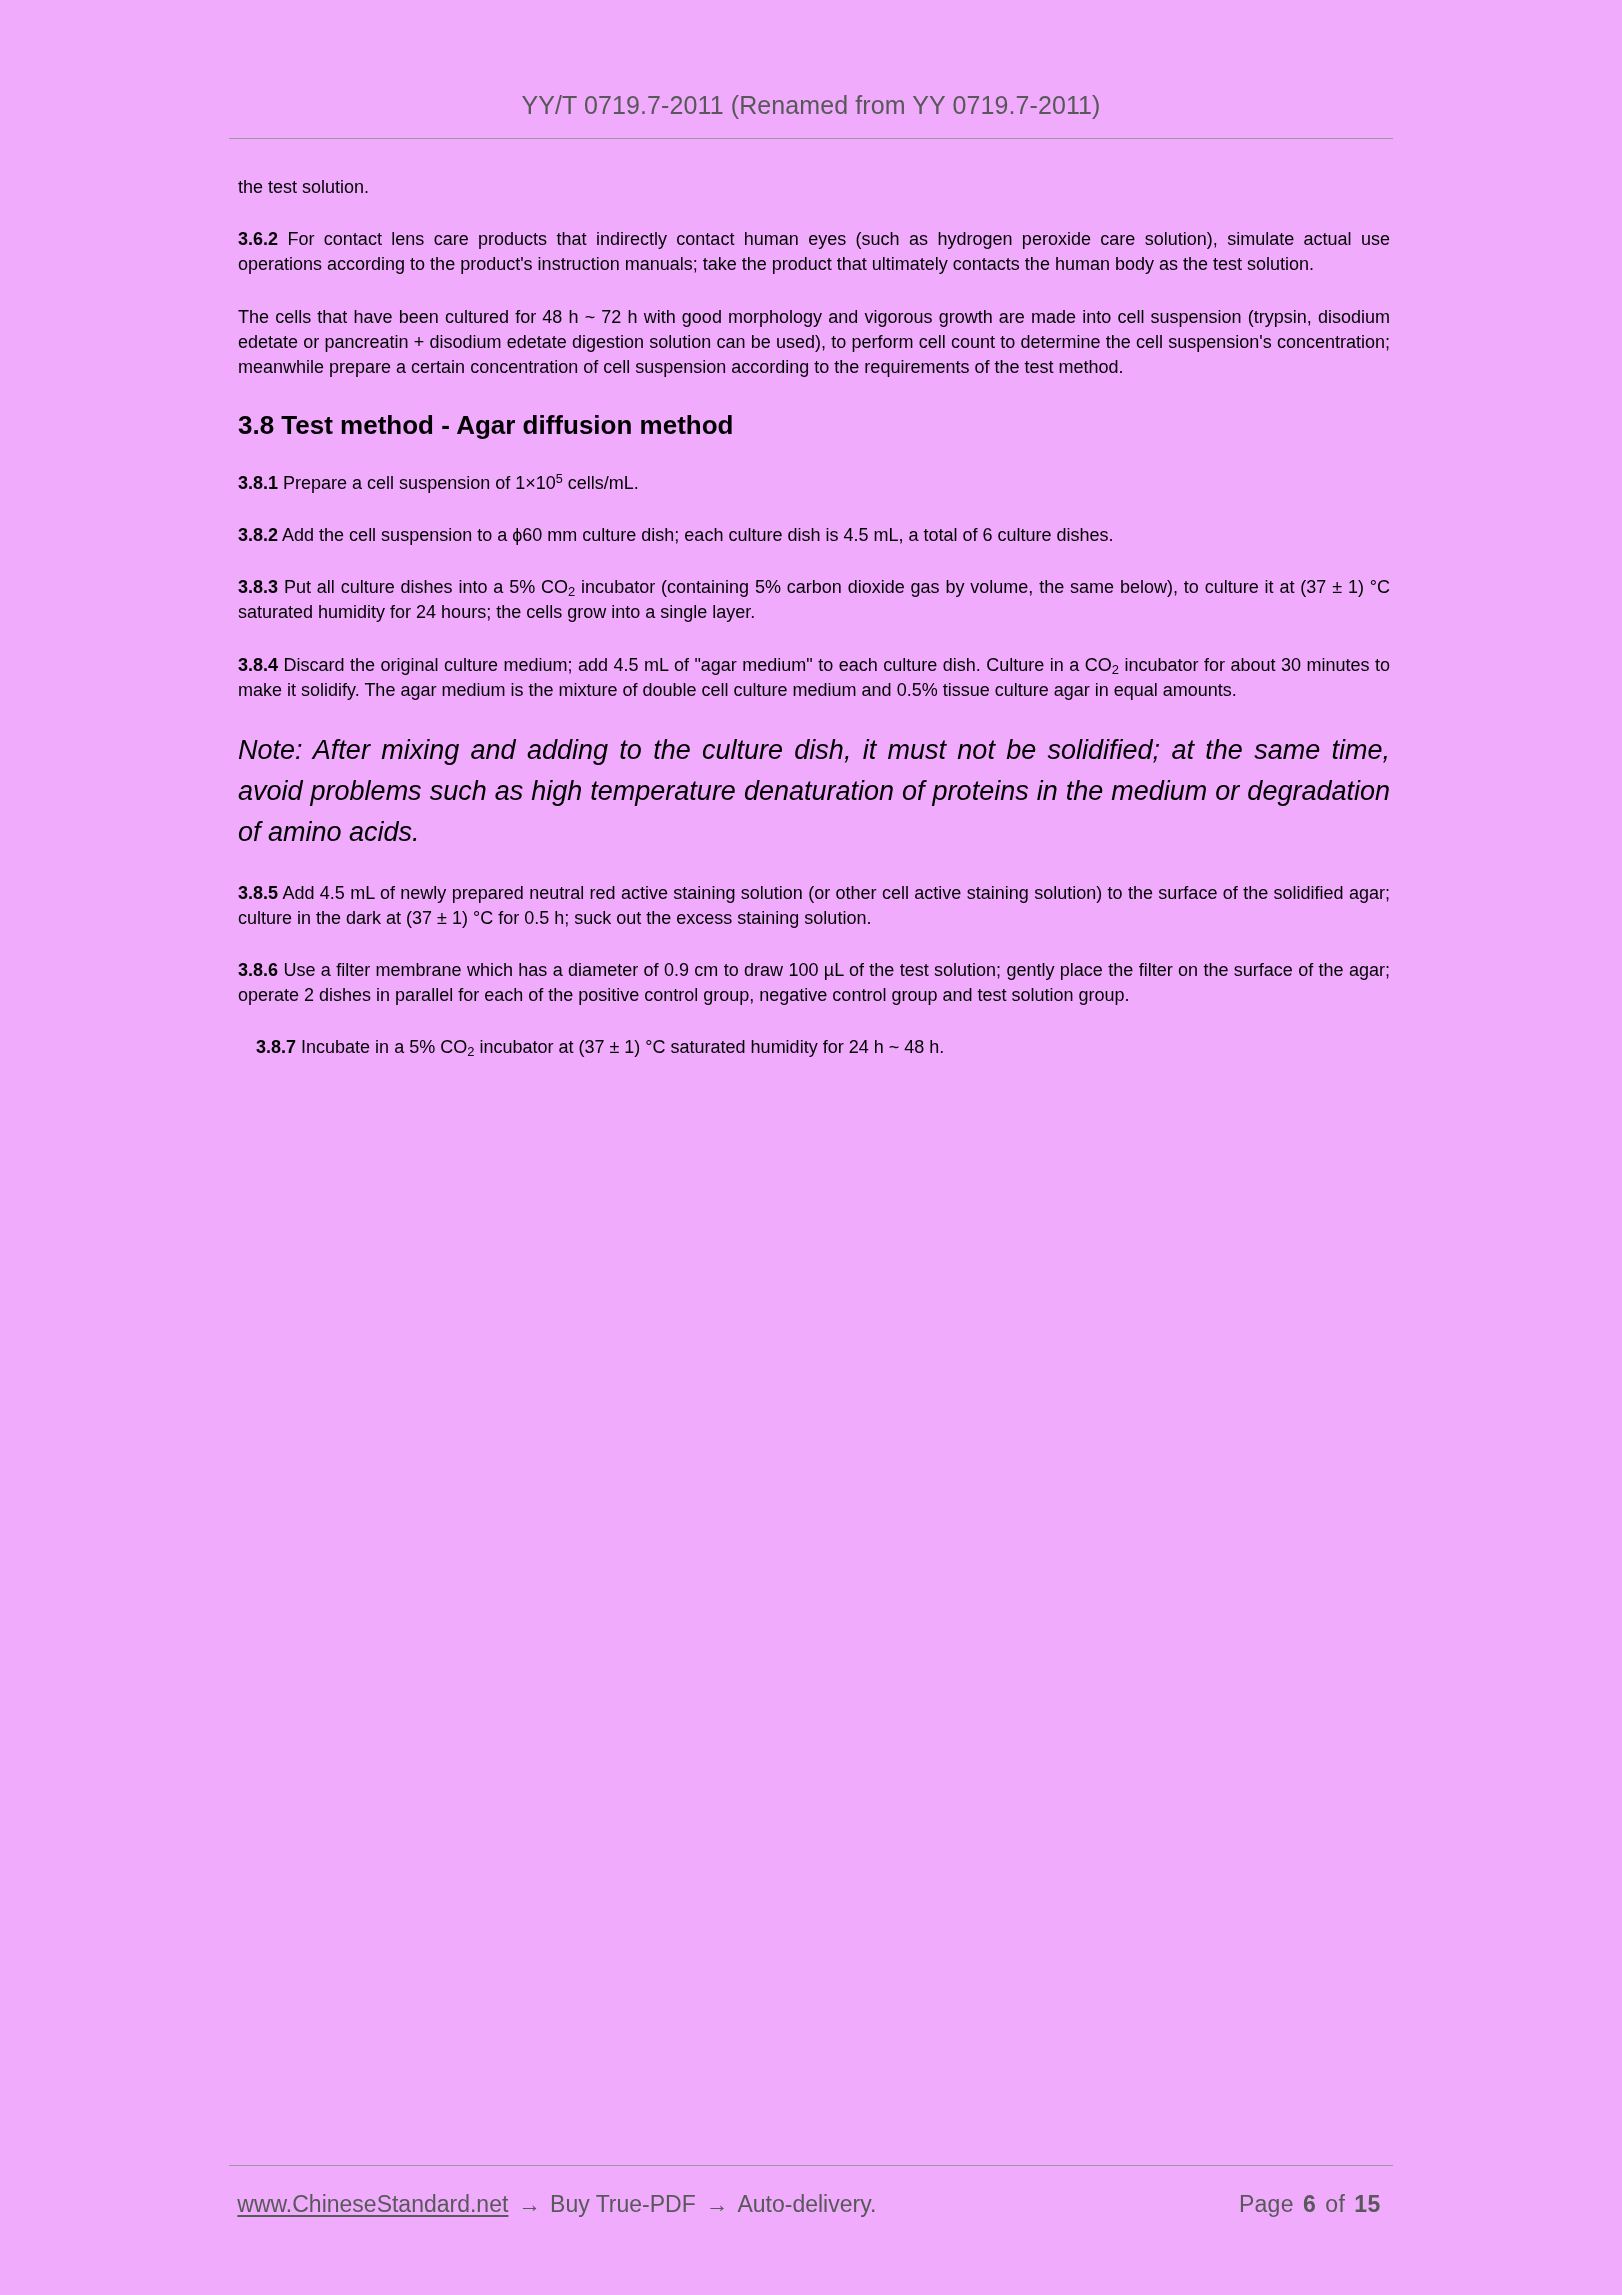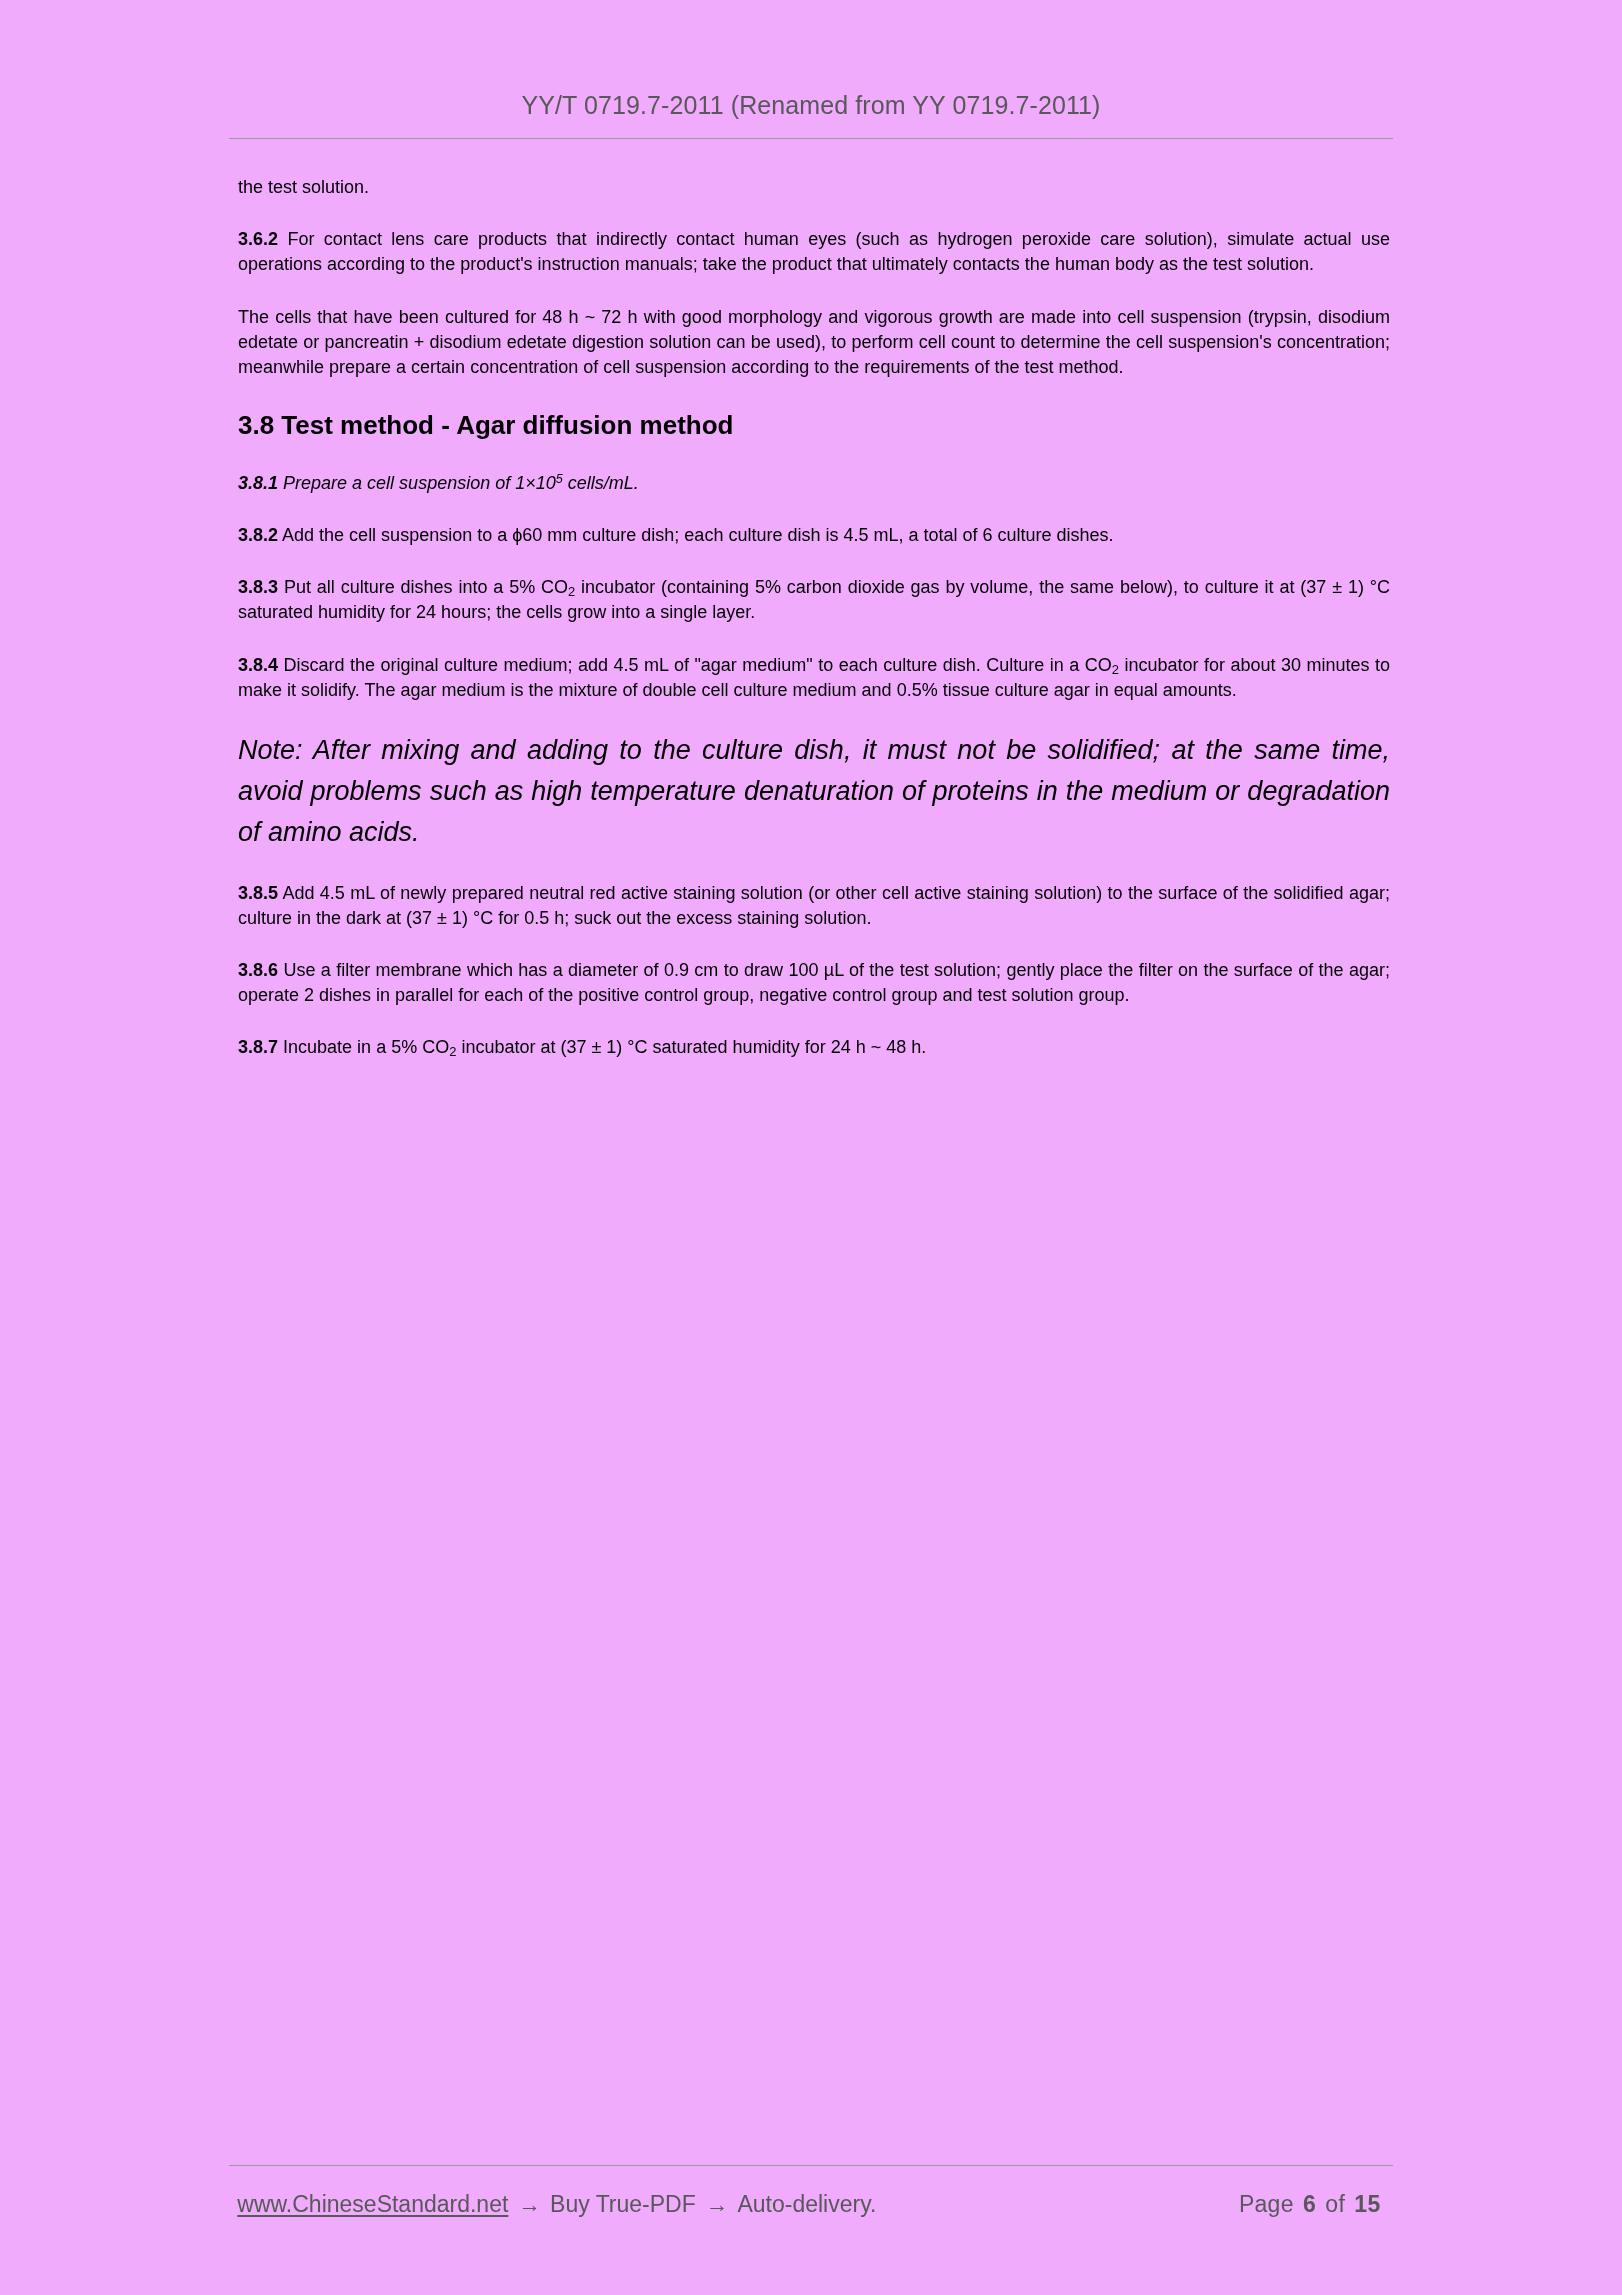--- a/index.html
+++ b/index.html
@@ -55,25 +55,25 @@
     font-size: 18px;
     line-height: 1.385;
     text-align: justify;
     text-justify: inter-word;
     color: #000000;
     hyphens: none;
   }
 
   p.para:last-child {
     margin-bottom: 0;
+    margin-left: 18px;
   }
 
   p.para.no-justify {
     text-align: left;
-    font-style: italic;
   }
 
   .num {
     font-weight: bold;
   }
 
   h2.heading {
     margin: 0 0 27.5px 0;
     font-size: 26px;
     line-height: 1.385;

